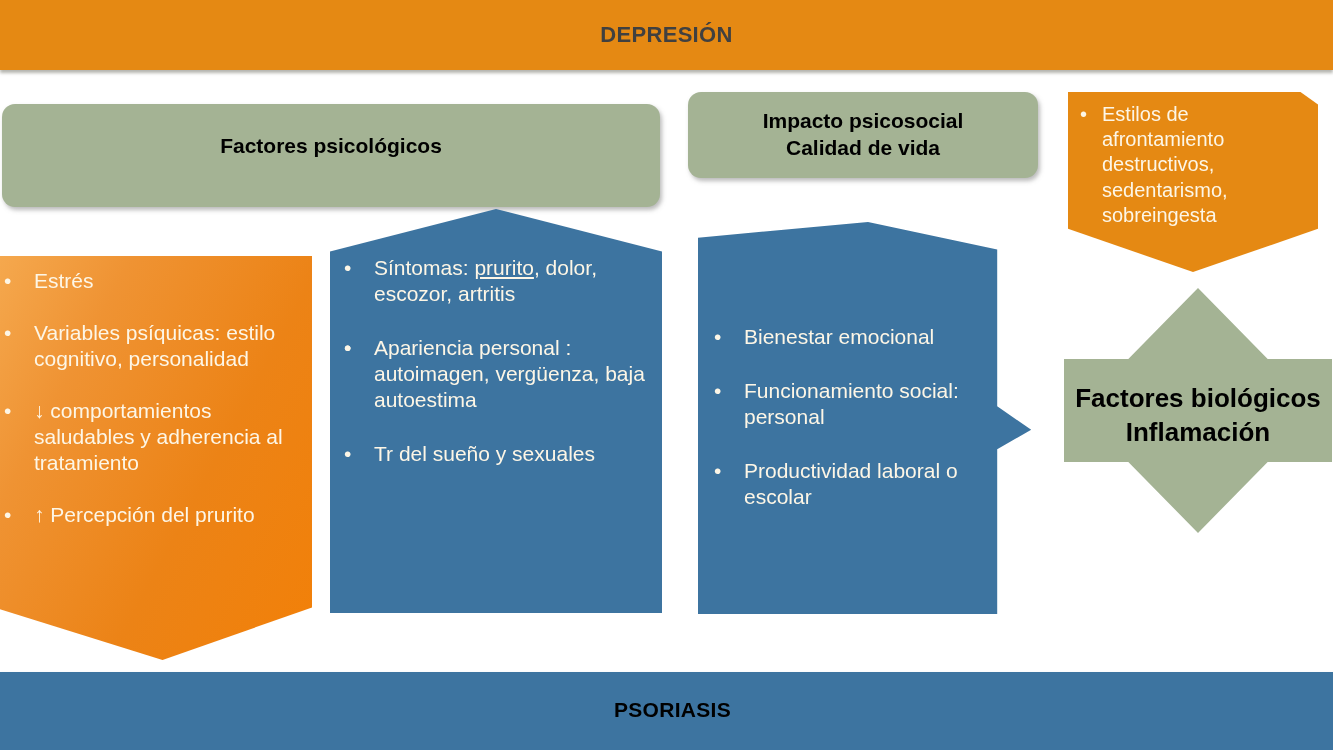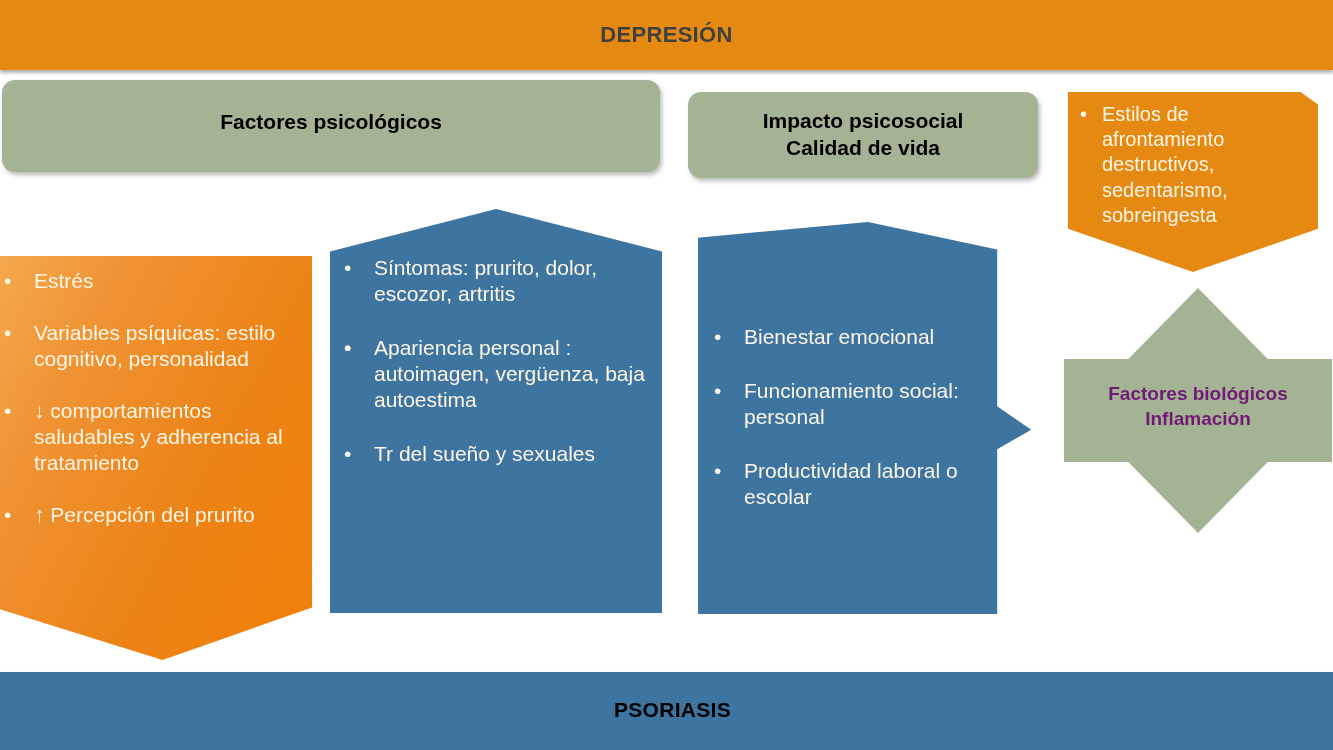--- a/index.html
+++ b/index.html
@@ -68,22 +68,22 @@
   .green-header .label {
     position: absolute;
     left: 0; right: 0;
     text-align: center;
     color: #000000;
     font-weight: bold;
     font-size: 21px;
     line-height: 1.28;
   }
   #hdr-factores-psicologicos {
-    left: 2px; top: 80px;
-    width: 658px; height: 92px;
+    left: 2px; top: 104px;
+    width: 658px; height: 103px;
   }
   #hdr-factores-psicologicos .label { top: 29px; }
   #hdr-impacto-psicosocial {
     left: 688px; top: 92px;
     width: 350px; height: 86px;
   }
   #hdr-impacto-psicosocial .label { top: 16px; }
 
   
   .bullets {
@@ -98,21 +98,21 @@
     padding-left: 40px;
     margin: 0 0 20px 0;
     line-height: 1.24;
   }
   .bullets li:last-child { margin-bottom: 0; }
   .bullets li .bullet-dot {
     position: absolute;
     left: 10px;
     top: 0;
   }
-  .underlined { }
+  .underlined { text-decoration: underline; }
 
   
   #box-estres-orange {
     left: -6px; top: 256px;
     width: 318px; height: 404px;
     background: linear-gradient(118deg, #F2A24A 0%, #EE９43 0%, #ED9640 22%, #EC8416 62%, #F07F0A 100%);
     background: linear-gradient(118deg, #F5A94F 0%, #EF9333 26%, #EC8316 62%, #F28008 100%);
     -webkit-clip-path: polygon(0 0, 100% 0, 100% 87%, 53% 100%, 0 87%);
     clip-path: polygon(0 0, 100% 0, 100% 87%, 53% 100%, 0 87%);
     filter: drop-shadow(3px 3px 3px rgba(140,140,140,0.55));
@@ -174,23 +174,23 @@
     width: 268px; height: 245px;
     background: #A4B394;
     -webkit-clip-path: polygon(50% 0, 76% 29%, 100% 29%, 100% 71%, 76% 71%, 50% 100%, 24% 71%, 0 71%, 0 29%, 24% 29%);
     clip-path: polygon(50% 0, 76% 29%, 100% 29%, 100% 71%, 76% 71%, 50% 100%, 24% 71%, 0 71%, 0 29%, 24% 29%);
     filter: drop-shadow(3px 3px 3px rgba(140,140,140,0.5));
   }
   #box-factores-biologicos .label {
     position: absolute;
     left: 0; right: 0; top: 94px;
     text-align: center;
-    font-size: 19px;
-    font-weight: bold;
-    color: #701a75;
+    font-size: 26px;
+    font-weight: bold;
+    color: #000000;
     line-height: 1.3;
   }
 </style>
 </head>
 <body>
 
 <div id="slide">
 
   <div class="abs" id="banner-depresion">
     <div class="title">DEPRESIÓN</div>

